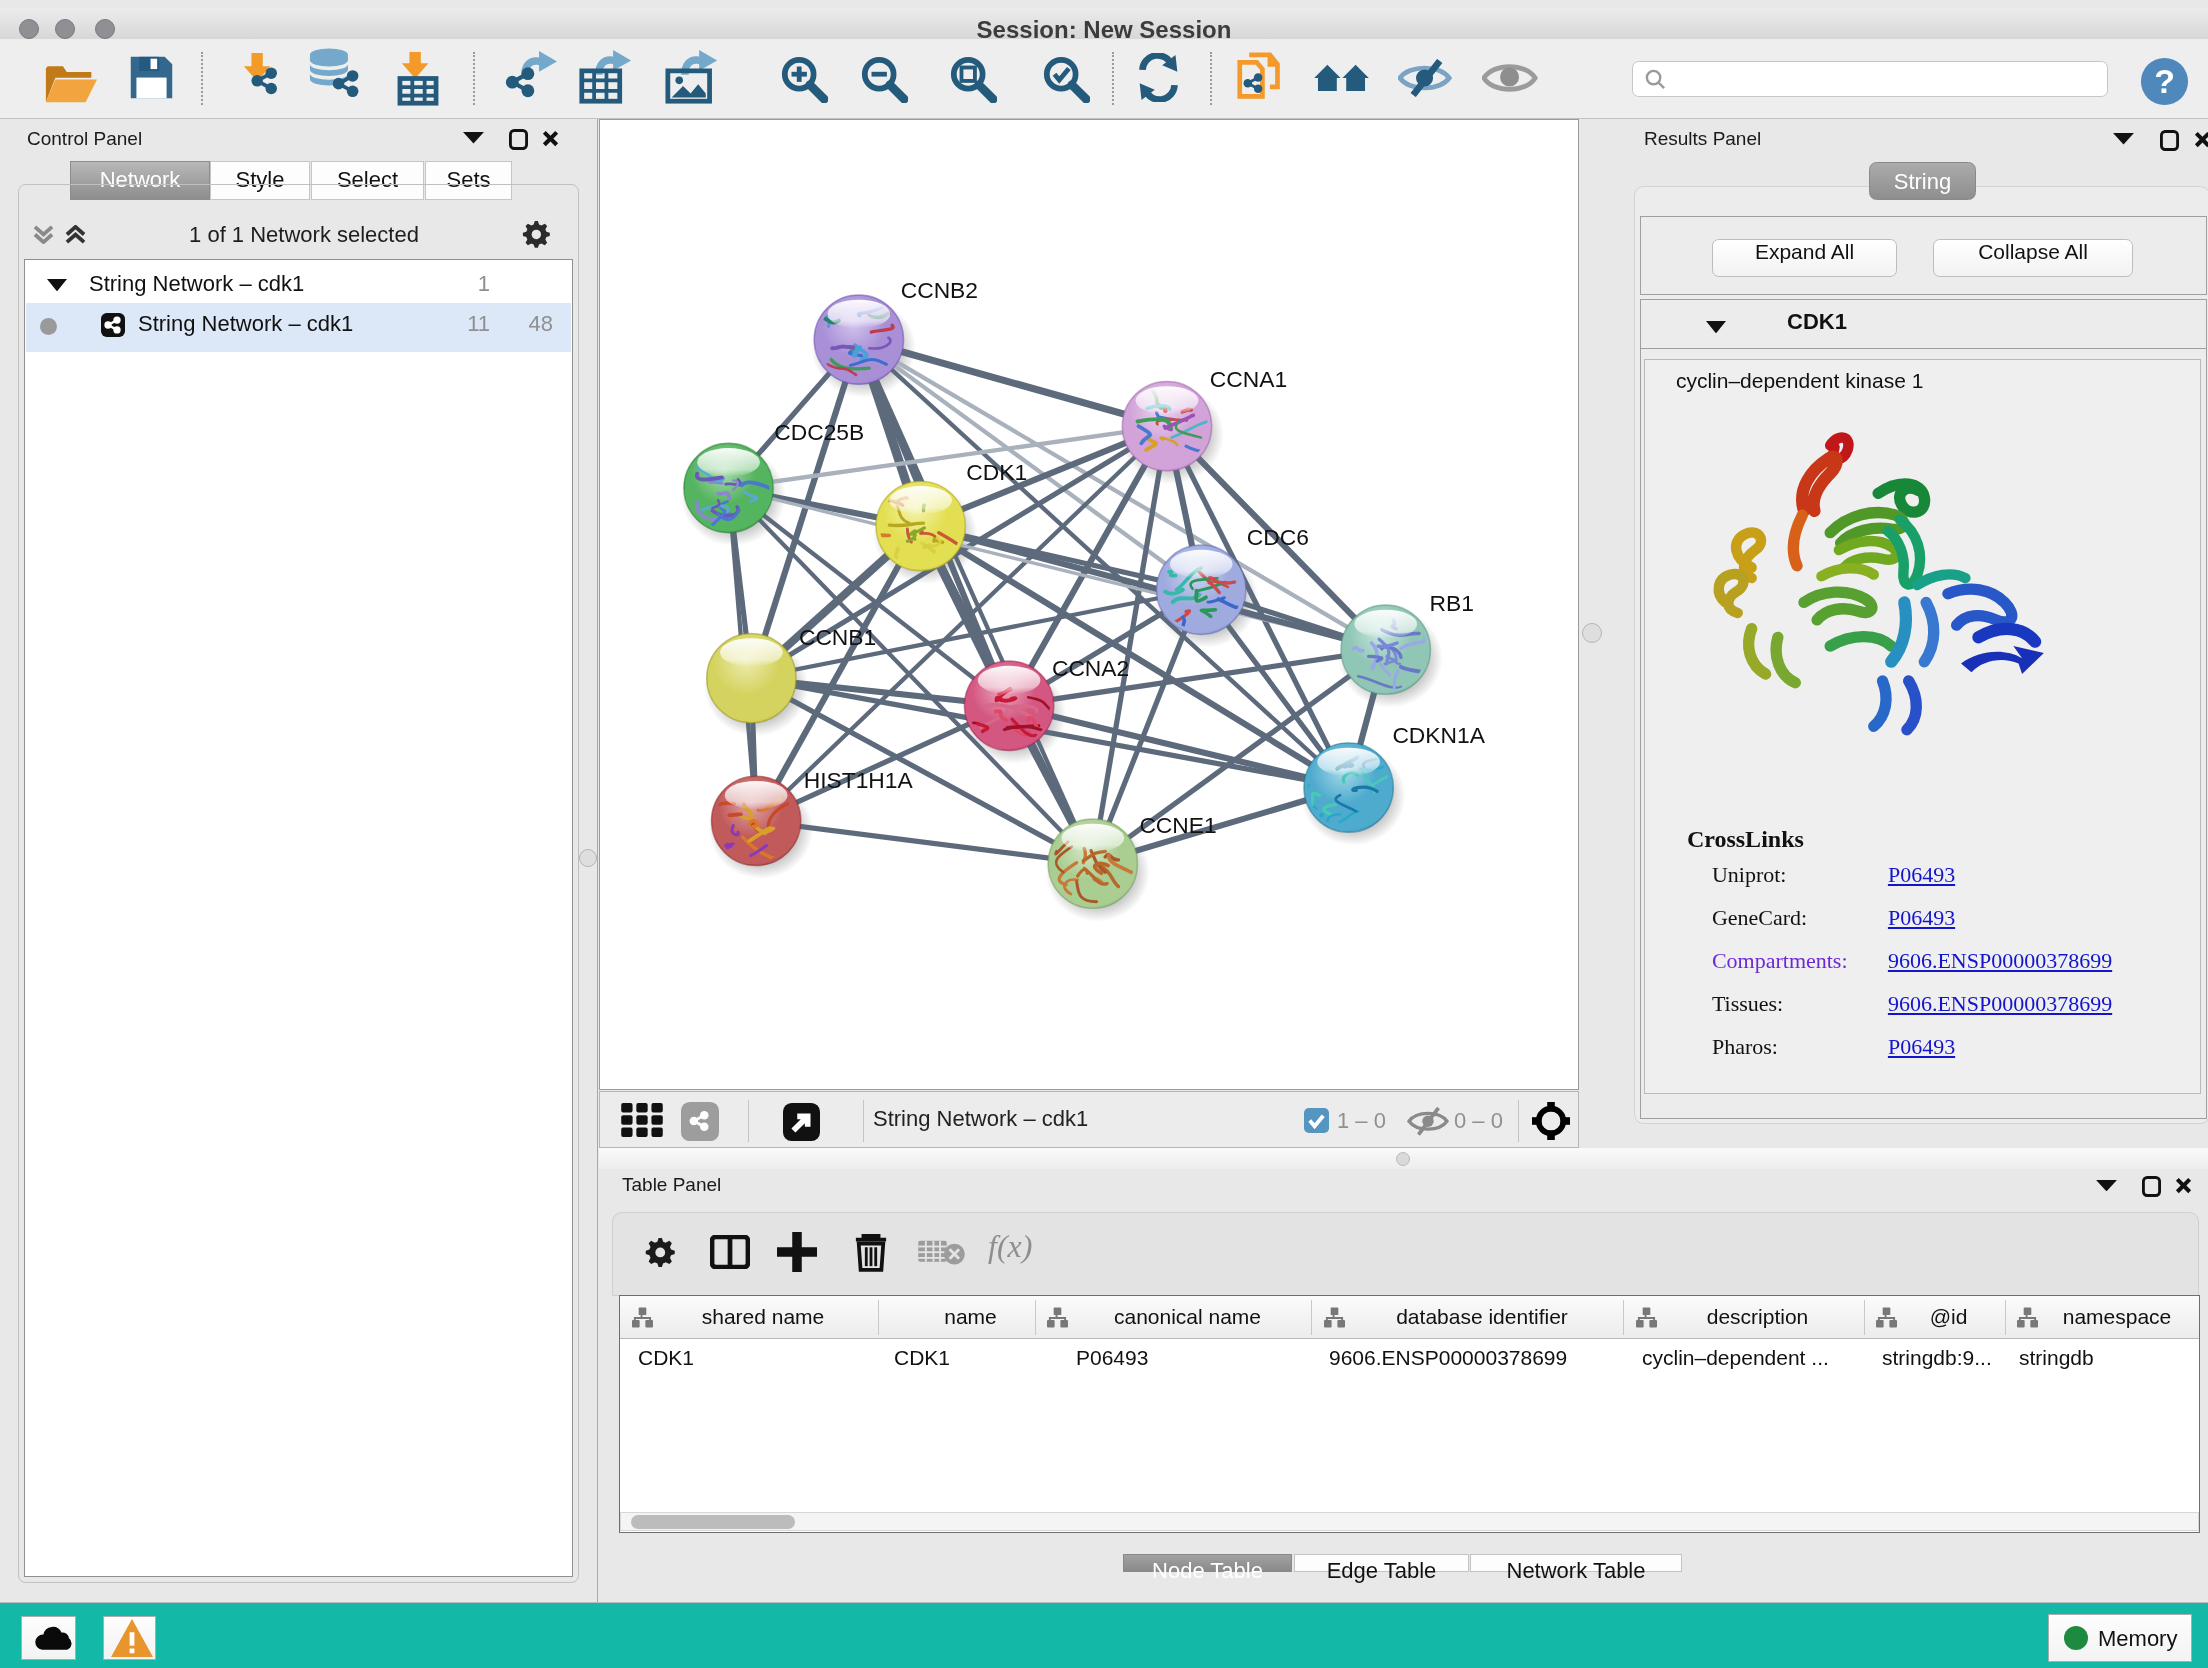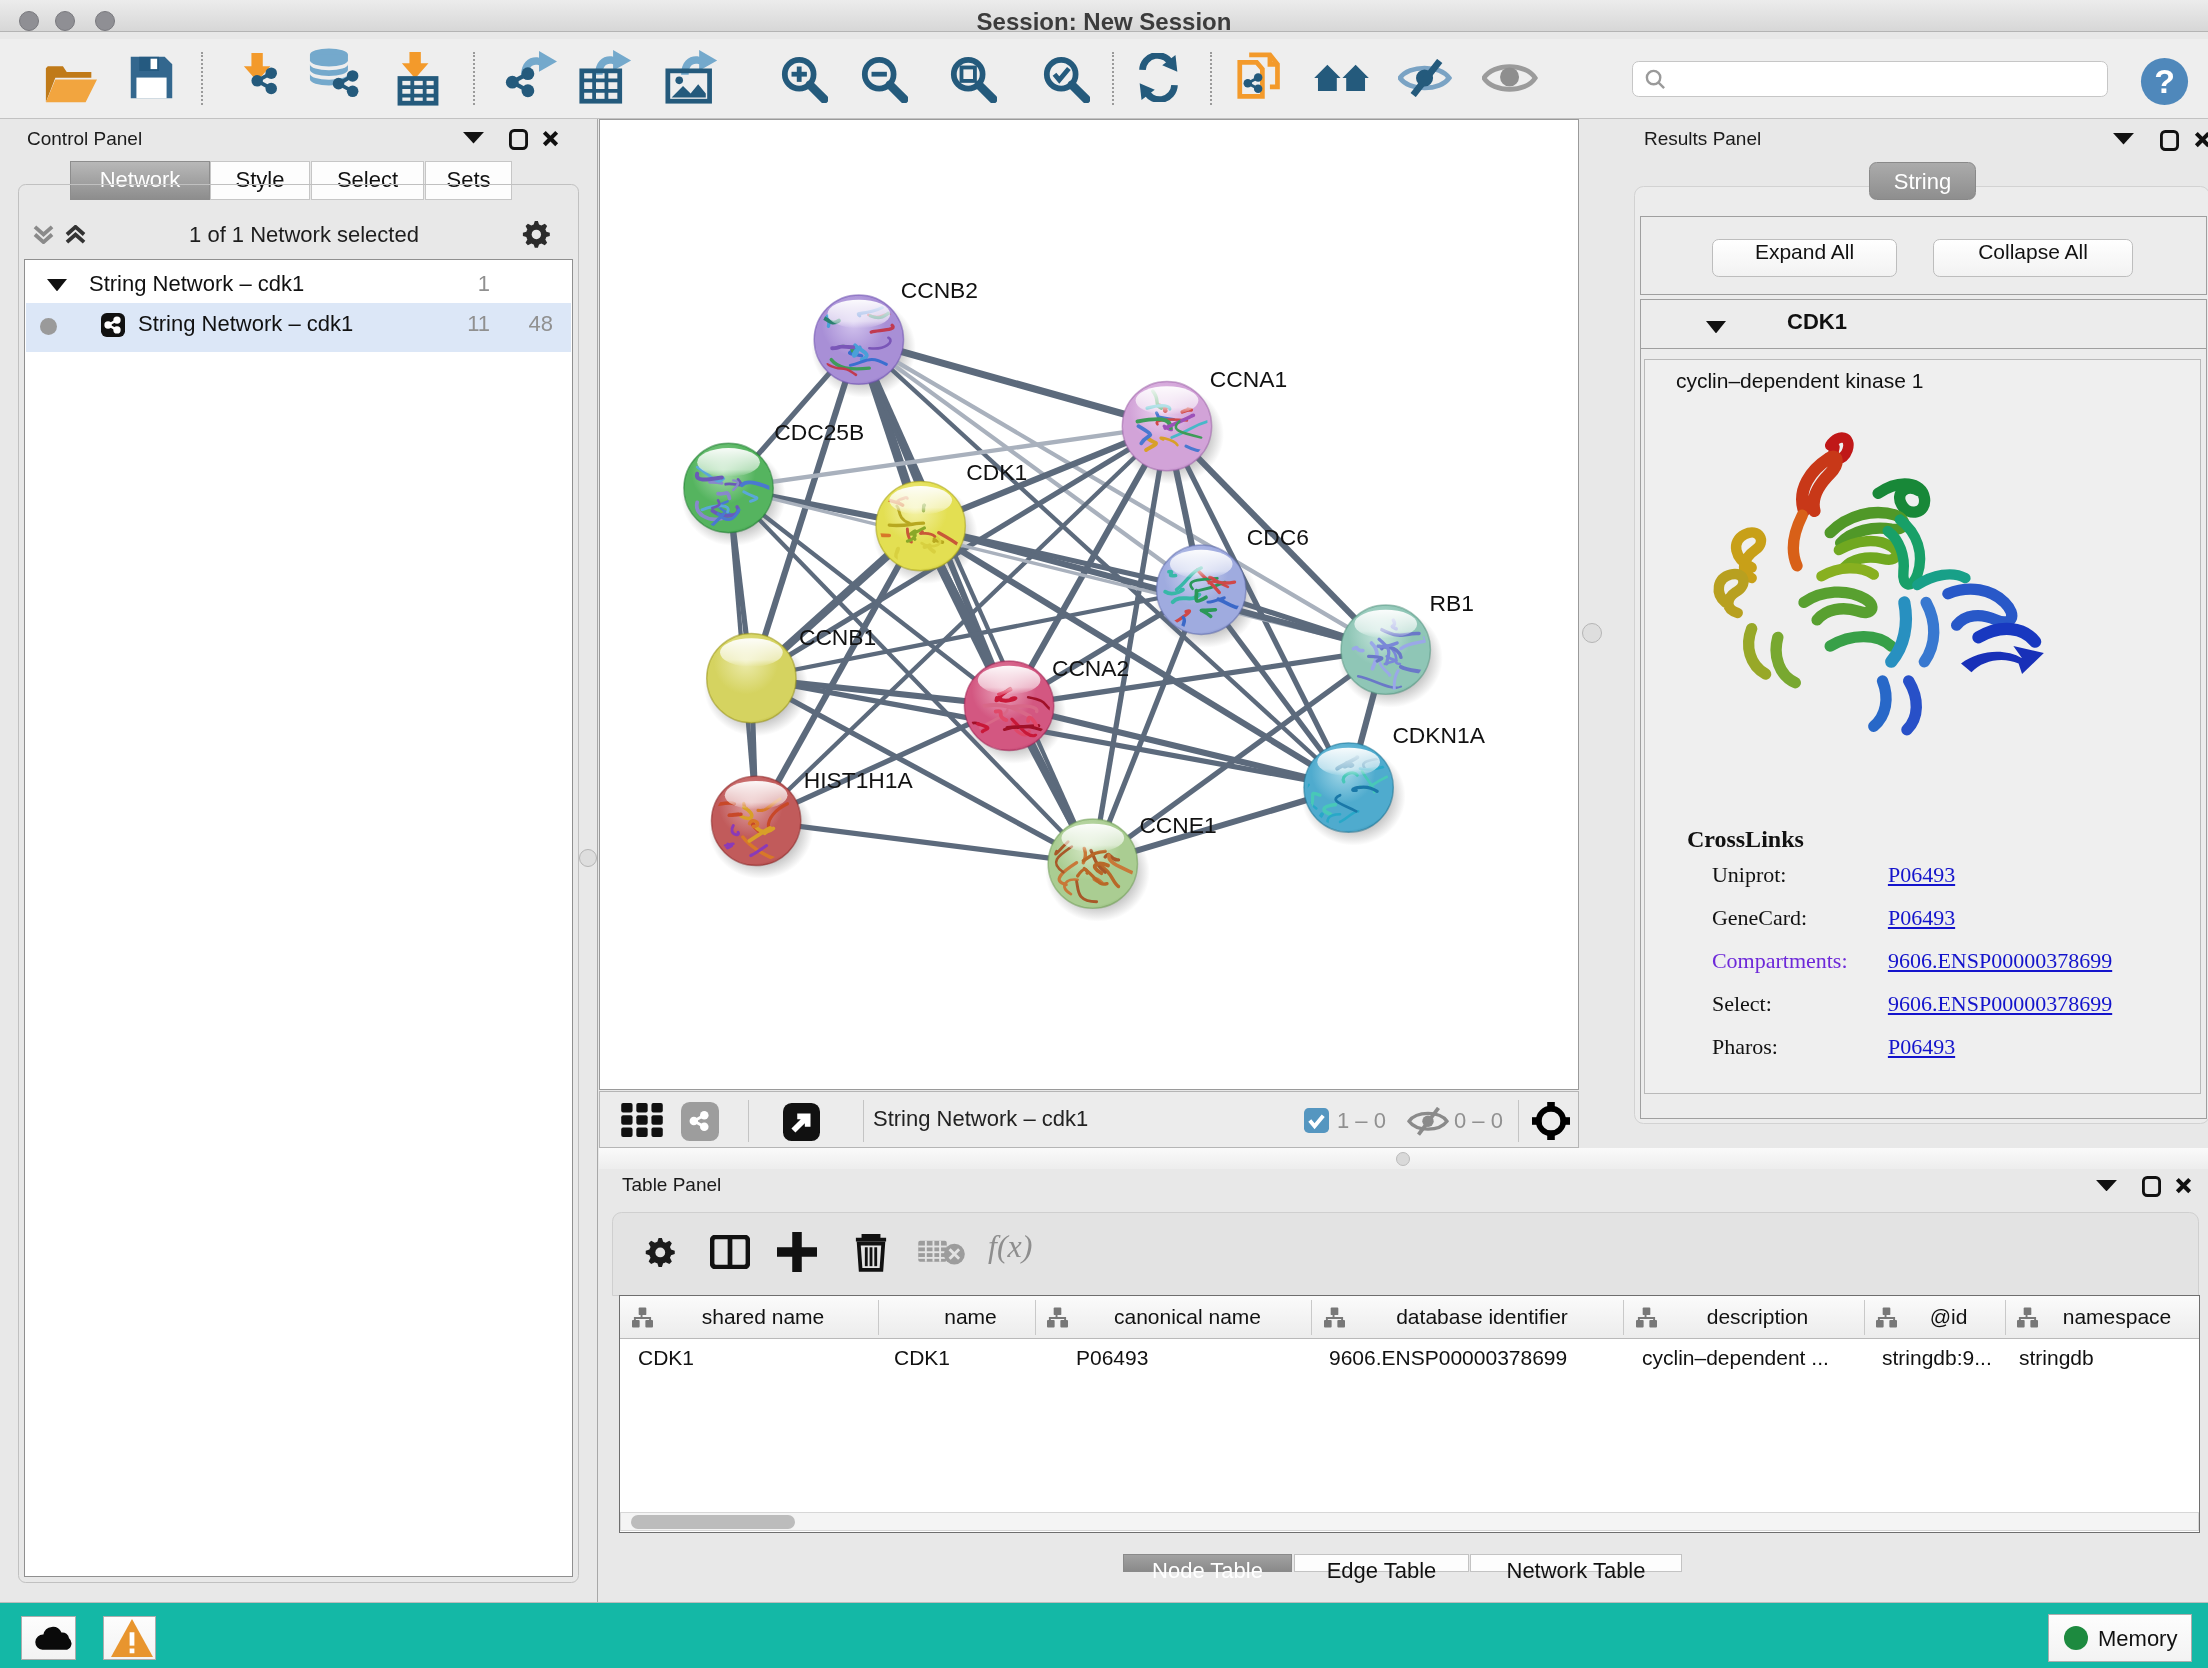--- a/index.html
+++ b/index.html
@@ -1,18 +1,18 @@
 <!DOCTYPE html>
 <html style="font-size:15px"><head><meta charset="utf-8"><title>Session: New Session</title>
 <style>
 * { margin:0; padding:0; box-sizing:border-box; }
 html,body { width:2208px; height:1668px; overflow:hidden;
   font-family:"Liberation Sans", sans-serif; background:#e8e8e8; position:relative; }
 .abs { position:absolute; }
-.titlebar { left:0; top:0; width:2208px; height:32px;
+.titlebar { left:0; top:8px; width:2208px; height:32px;
   background:linear-gradient(#ececec,#d7d7d7); border-bottom:1px solid #b4b4b4; }
 .tl { width:20px; height:20px; border-radius:50%; background:#8f8f94; border:1px solid #79797e; top:10.5px; }
 .title { width:100%; text-align:center; top:7.6px; font-size:24px; font-weight:bold; color:#3c3c3c; }
 .toolbar { left:0; top:39px; width:2208px; height:80px; background:#eeeeee; border-bottom:1px solid #c2c2c2; }
 .vsep { top:13.3px; height:53px; width:0; border-left:2.9px dotted #9a9a9a; }
 .searchbox { left:1632px; top:22px; width:476px; height:36px; background:#fff; border:1.9px solid #c6c6c6; border-radius:6.7px; }
 .panel-title { font-size:19px; color:#1a1a1a; }
 
 .cp { left:0; top:119px; width:598px; height:1483px; background:#e8e8e8; border-right:1px solid #a8a8a8; }
 .tab { position:absolute; top:42px; height:39px; border:1px solid #c6c6c6; background:#fdfdfd;
@@ -764,21 +764,21 @@
  <path d="M240 290 C252 310 252 332 238 346" stroke="#2850c8" stroke-width="13"></path>
 </g>
         </svg>
 <div class="abs serif" style="left:42px;top:466px;font-size:24px;font-weight:bold;color:#111">CrossLinks</div>
 <div class="abs serif" style="left:67px;top:502px;font-size:22px;color:#111">Uniprot:</div>
 <div class="abs serif xlink" style="left:243px;top:502px;font-size:22px">P06493</div>
 <div class="abs serif" style="left:67px;top:545px;font-size:22px;color:#111">GeneCard:</div>
 <div class="abs serif xlink" style="left:243px;top:545px;font-size:22px">P06493</div>
 <div class="abs serif" style="left:67px;top:588px;font-size:22px;color:#6d28d9">Compartments:</div>
 <div class="abs serif xlink" style="left:243px;top:588px;font-size:22px">9606.ENSP00000378699</div>
-<div class="abs serif" style="left:67px;top:631px;font-size:22px;color:#111">Select:</div>
+<div class="abs serif" style="left:67px;top:631px;font-size:22px;color:#111">Tissues:</div>
 <div class="abs serif xlink" style="left:243px;top:631px;font-size:22px">9606.ENSP00000378699</div>
 <div class="abs serif" style="left:67px;top:674px;font-size:22px;color:#111">Pharos:</div>
 <div class="abs serif xlink" style="left:243px;top:674px;font-size:22px">P06493</div>
 </div>
 </div>
 </div>
 <div class="abs tp">
 <div class="abs panel-title" style="left:23px;top:4.8px">Table Panel</div>
 <svg class="abs" style="left:1497px;top:10.5px" width="21" height="11.4" viewBox="0 0 22 12">
       <path d="M0 0 H22 L11 12 Z" fill="#111"></path>

